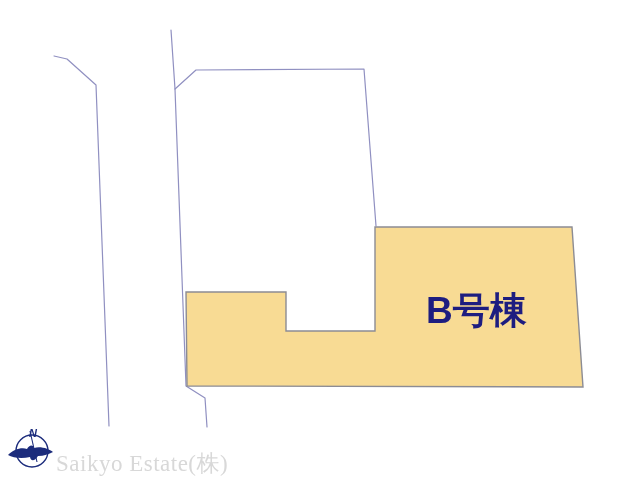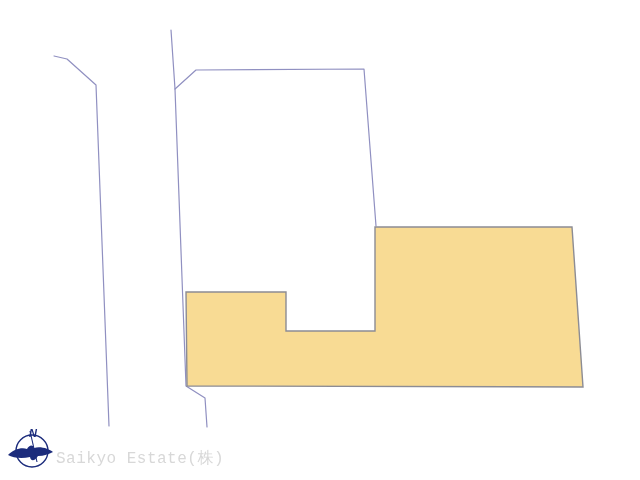--- a/index.html
+++ b/index.html
@@ -64,23 +64,23 @@
     letter-spacing: 0px;
     color: var(--label-text, #1d1d80);
     font-family: "Liberation Sans", sans-serif;
     white-space: nowrap;
     line-height: 1.1;
   }
   .watermark {
     position: absolute;
     left: 56px;
     top: 448px;
-    font-size: 16px;
+    font-size: 23px;
     color: var(--watermark-text, #d8d8d8);
-    font-family: Liberation Mono, monospace;
+    font-family: Liberation Serif, serif;
     white-space: nowrap;
     letter-spacing: 0.5px;
   }
 </style>
 </head>
 <body>
 
 <div class="canvas">
 
   <svg class="plan" width="640" height="480" viewBox="0 0 640 480">
@@ -100,16 +100,17 @@
                C 29 445, 33 444, 34 448
                C 41 446, 49 449, 53 452
                C 49 454, 44 456, 38 456
                C 35 461, 31 462, 30 457
                C 22 459, 13 458, 8 455 Z"></path>
       <line class="compass-needle" x1="37" y1="462" x2="30" y2="431"></line>
       <text class="compass-n" x="29" y="437">N</text>
     </g>
   </svg>
 
+  <div class="lot-label">B号棟</div>
 
   <div class="watermark">Saikyo Estate(株)</div>
 
 </div>
 
 </body></html>

